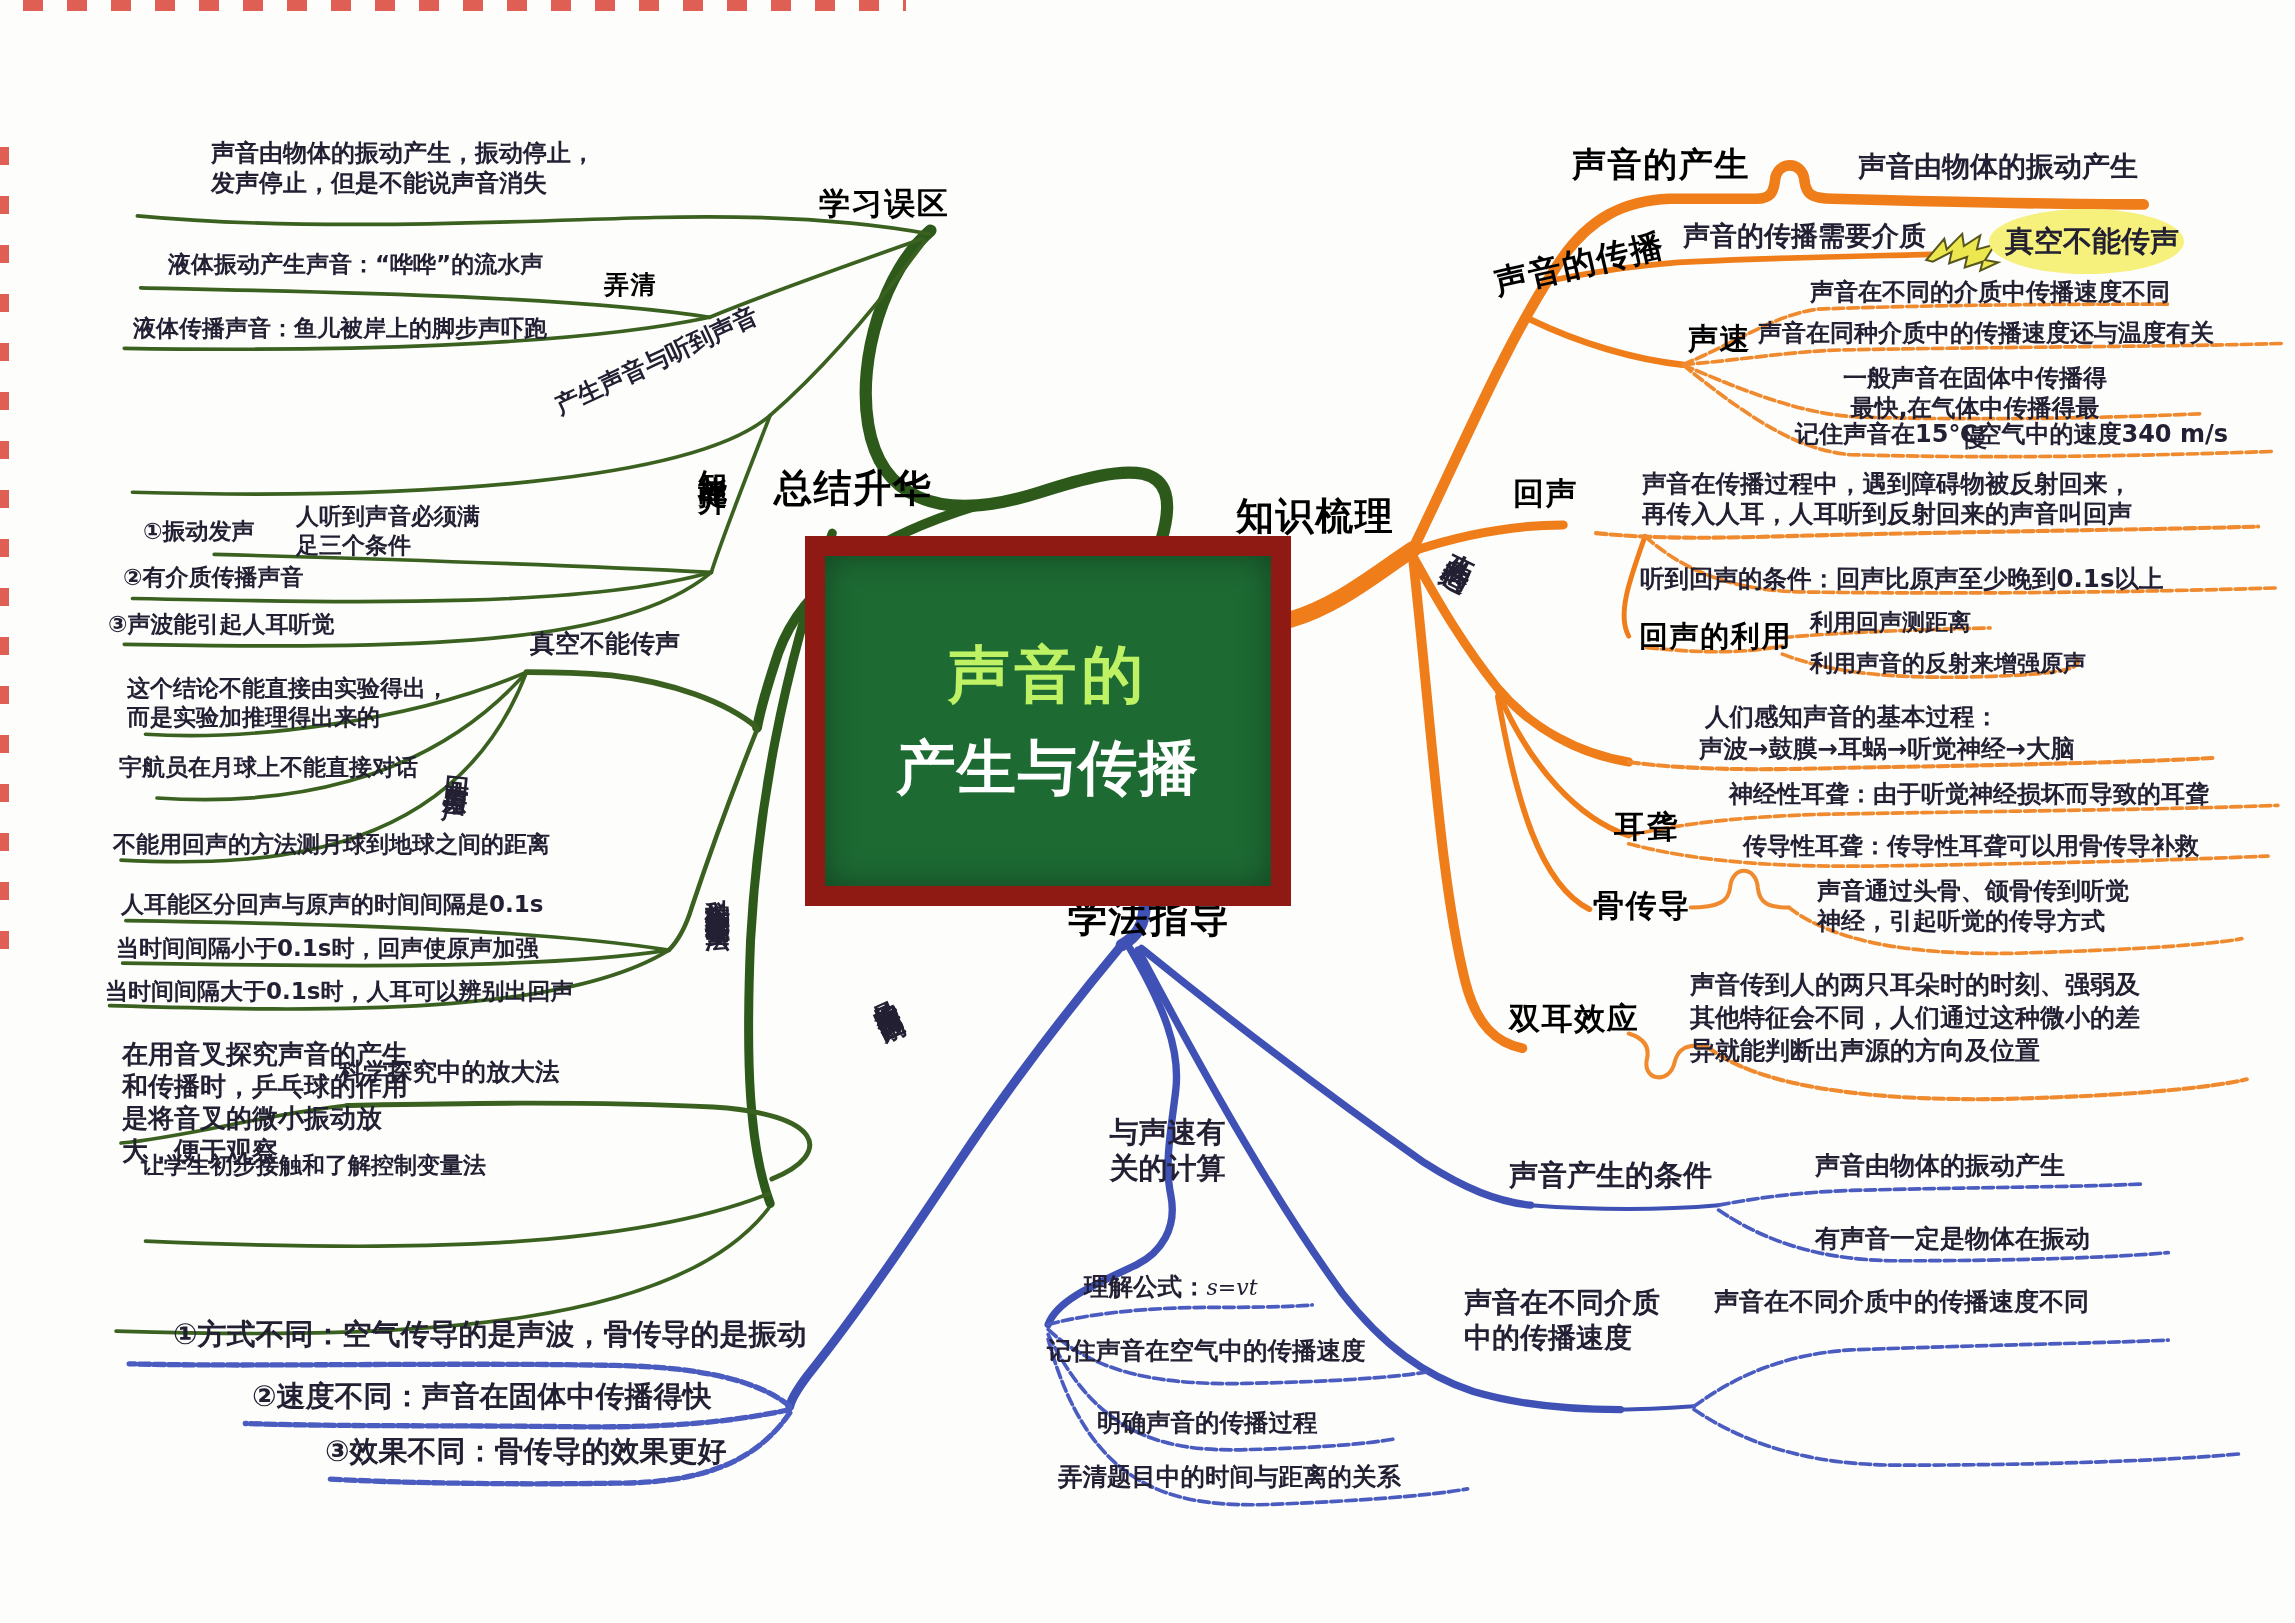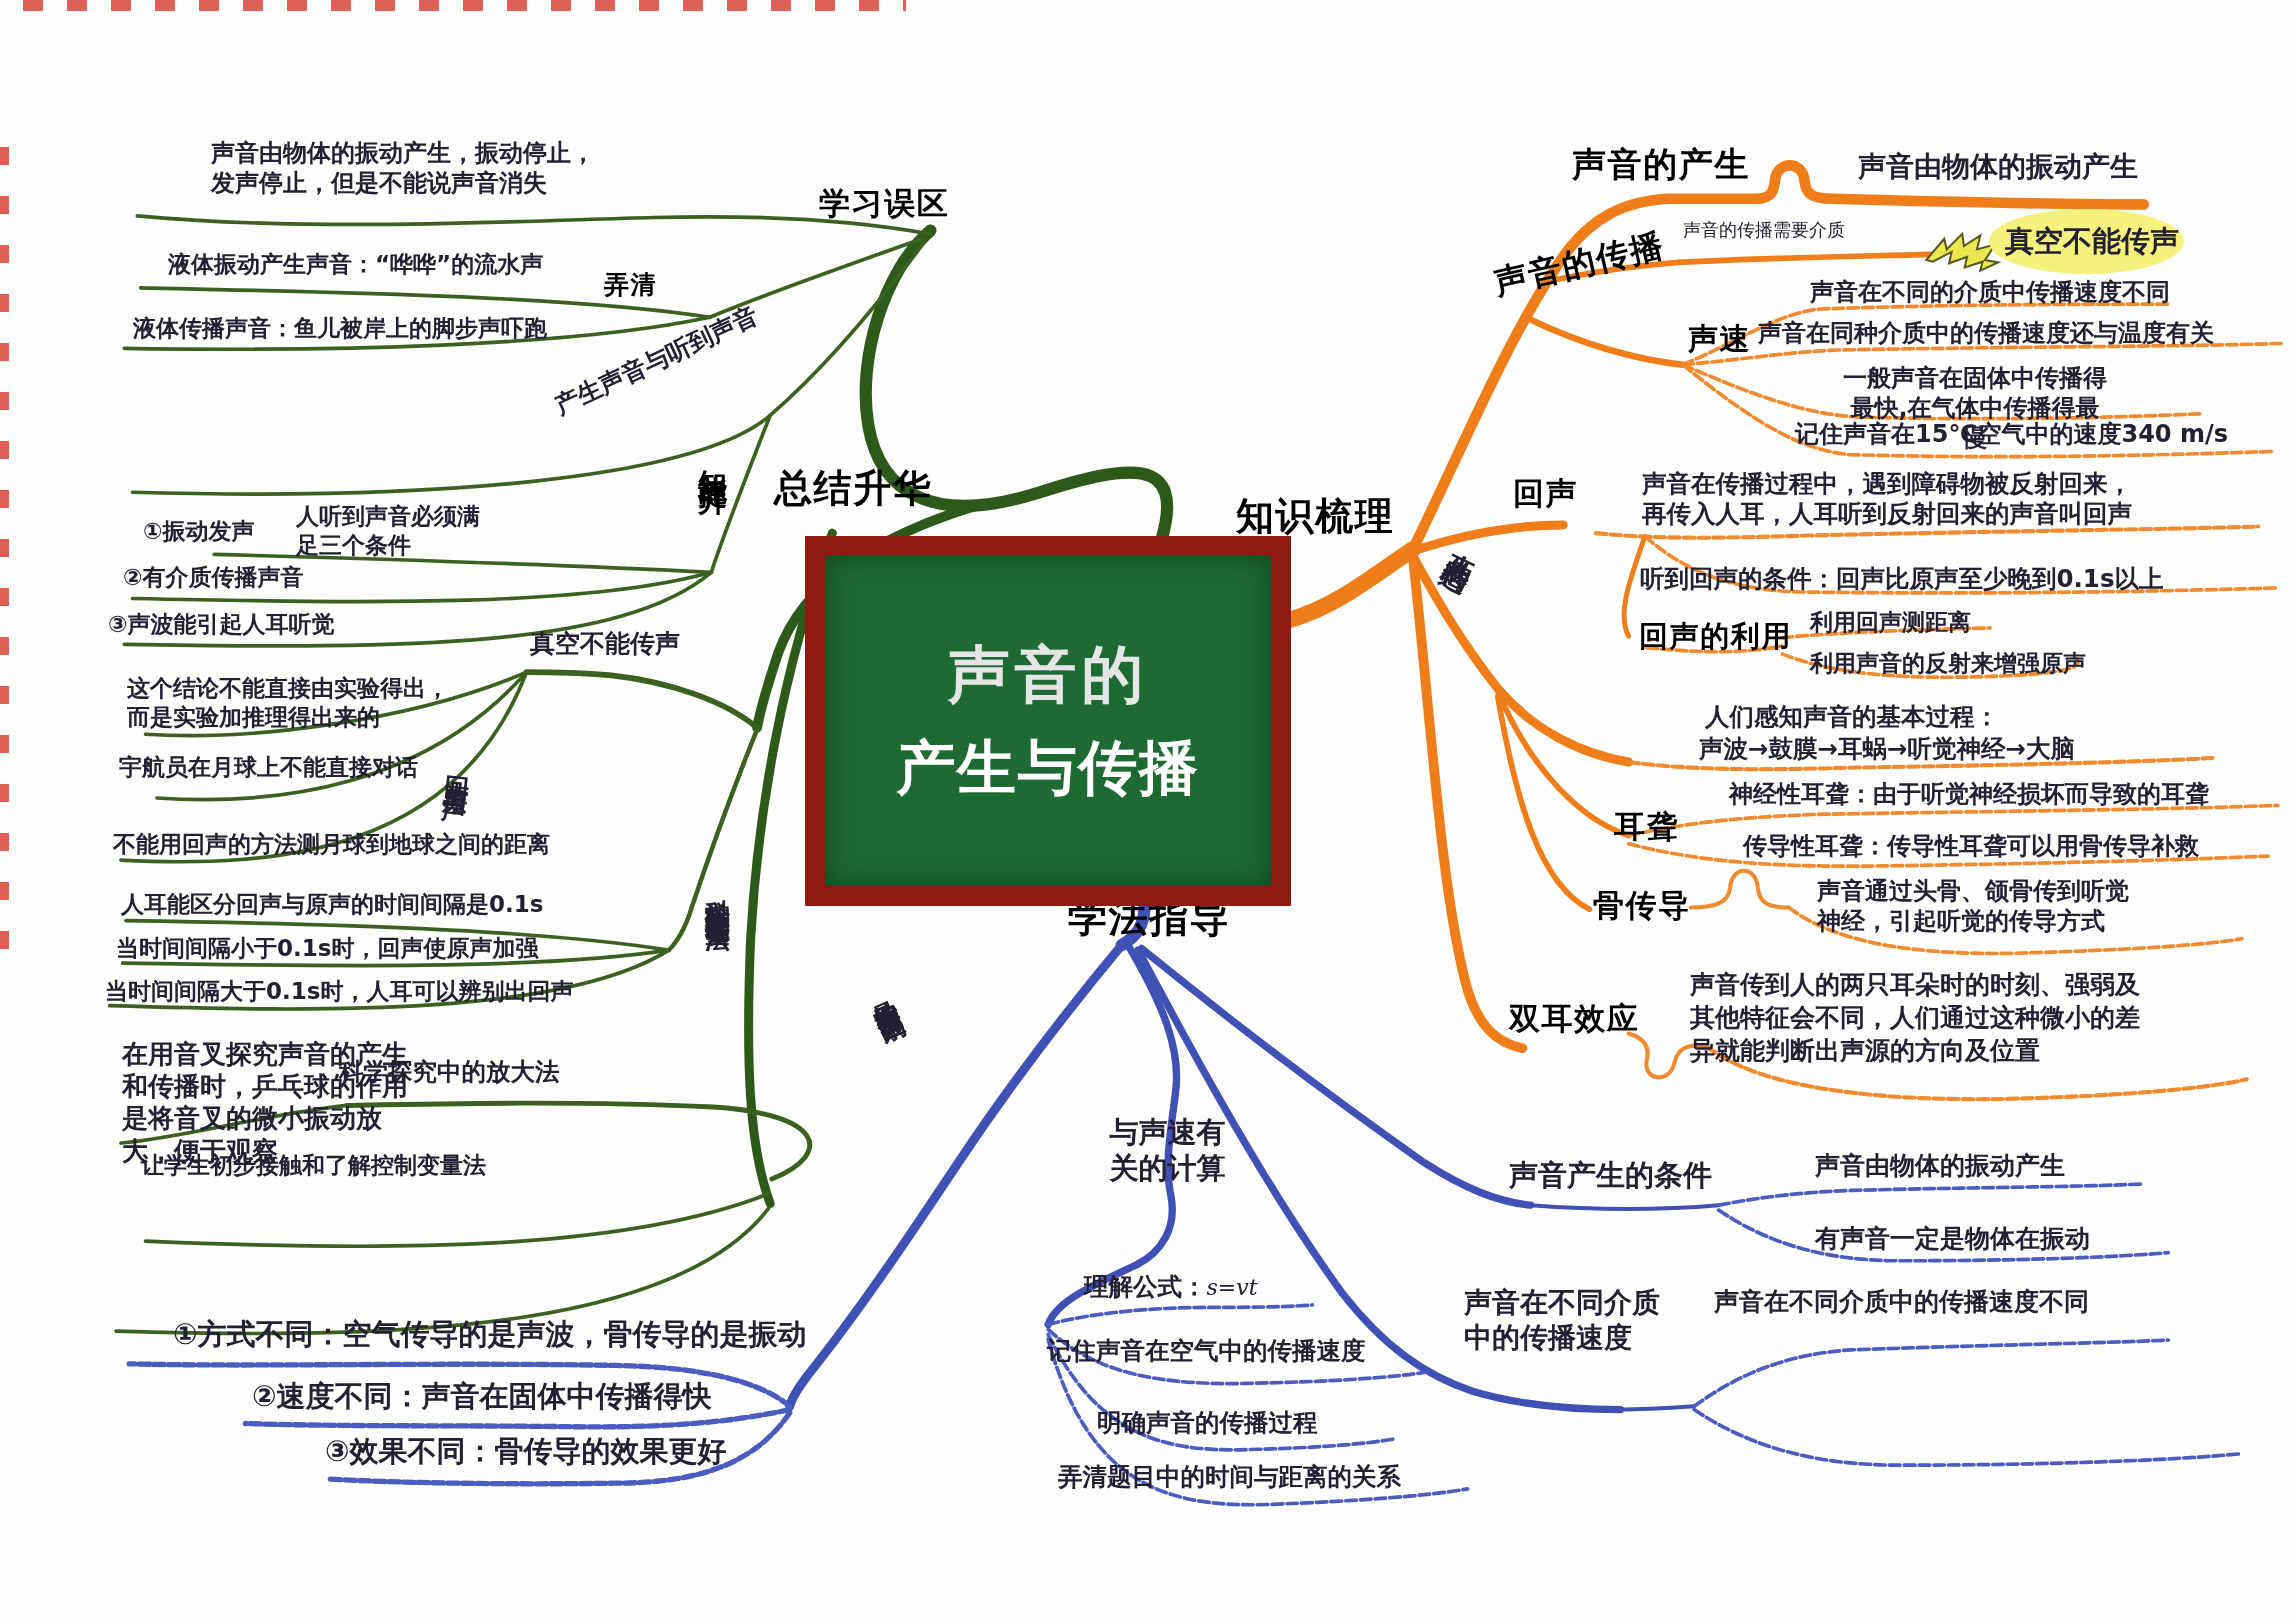--- a/index.html
+++ b/index.html
@@ -13,21 +13,21 @@
   .vert{writing-mode:vertical-rl;text-orientation:upright;letter-spacing:4.9px;}
   .nowrap{white-space:nowrap;}
   .center-box{
     position:absolute;z-index:4;left:805px;top:536px;width:486px;height:370px;
     background:#8f1913;box-sizing:border-box;padding:19.6px;
   }
   .center-board{
     width:100%;height:100%;background:#1d6a33;display:flex;flex-direction:column;
     align-items:center;justify-content:center;box-shadow:inset 0 0 33px rgba(0,0,0,.35);
   }
-  .center-board .l1{color:#e5e5e5;font-size:62px;font-weight:bold;letter-spacing:4.9px;}
+  .center-board .l1{color:#bef264;font-size:62px;font-weight:bold;letter-spacing:4.9px;}
   .center-board .l2{color:#fff;font-size:59px;font-weight:bold;letter-spacing:1.6px;margin-top:11.4px;}
   .hl-ellipse{
     position:absolute;z-index:2;left:1989px;top:209px;width:195px;height:65px;
     background:#f6f07c;border-radius:50%;
   }
   .edge-marks-top{
     position:absolute;z-index:2;left:23px;top:0;width:883px;height:10.6px;opacity:.8;
     background:repeating-linear-gradient(90deg,#d8382b 0 19.6px,transparent 19.6px 44px);
   }
   .edge-marks-left{
@@ -169,21 +169,21 @@
   <div class="t nowrap" style="left:141px;top:1151px;font-size:23px;">让学生初步接触和了解控制变量法</div>
   <div class="t vert" style="left:702px;top:880px;font-size:25px;font-weight:bold;letter-spacing:2.5px;">科学探究中的控制变量法</div>
   <div class="t nowrap" style="left:173px;top:1317px;font-size:29px;">①方式不同：空气传导的是声波，骨传导的是振动</div>
   <div class="t nowrap" style="left:252px;top:1379px;font-size:29px;">②速度不同：声音在固体中传播得快</div>
   <div class="t nowrap" style="left:325px;top:1434px;font-size:29px;">③效果不同：骨传导的效果更好</div>
   <div class="t vert" style="left:857px;top:985px;font-size:25px;font-weight:bold;letter-spacing:1.6px;transform:rotate(-24deg);transform-origin:top center;">骨传导与空气传导的区别</div>
 
   <div class="lbl" style="left:1572px;top:142px;font-size:34px;">声音的产生</div>
   <div class="t nowrap" style="left:1858px;top:150px;font-size:28px;font-weight:bold;">声音由物体的振动产生</div>
   <div class="lbl" style="left:1493px;top:242px;font-size:33px;transform:rotate(-13deg);">声音的传播</div>
-  <div class="t nowrap" style="left:1683px;top:219px;font-size:18px;font-weight:normal;">声音的传播需要介质</div>
+  <div class="t nowrap" style="left:1683px;top:219px;font-size:27px;font-weight:bold;">声音的传播需要介质</div>
   <div class="t nowrap" style="left:2005px;top:224px;font-size:29px;font-weight:bold;z-index:4;">真空不能传声</div>
   <div class="lbl" style="left:1688px;top:319px;font-size:30px;">声速</div>
   <div class="t nowrap" style="left:1810px;top:278px;font-size:24px;">声音在不同的介质中传播速度不同</div>
   <div class="t nowrap" style="left:1758px;top:319px;font-size:24px;">声音在同种介质中的传播速度还与温度有关</div>
   <div class="t" style="left:1840px;top:364px;width:270px;font-size:24px;text-align:center;">一般声音在固体中传播得最快,在气体中传播得最慢</div>
   <div class="t nowrap" style="left:1795px;top:420px;font-size:24px;">记住声音在15℃空气中的速度340 m/s</div>
   <div class="lbl" style="left:1513px;top:473px;font-size:31px;">回声</div>
   <div class="t" style="left:1642px;top:469px;width:505px;font-size:24.5px;">声音在传播过程中，遇到障碍物被反射回来，再传入人耳，人耳听到反射回来的声音叫回声</div>
   <div class="t nowrap" style="left:1640px;top:564px;font-size:24.5px;">听到回声的条件：回声比原声至少晚到0.1s以上</div>
   <div class="lbl" style="left:1639px;top:617px;font-size:29px;">回声的利用</div>

